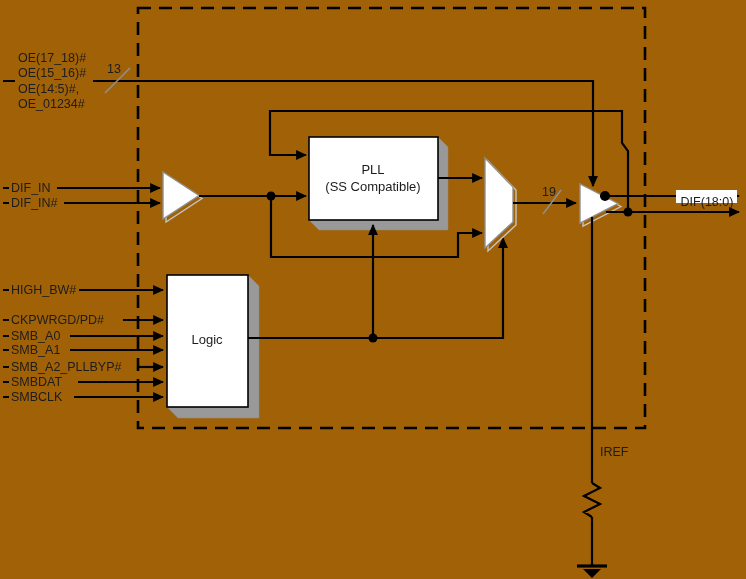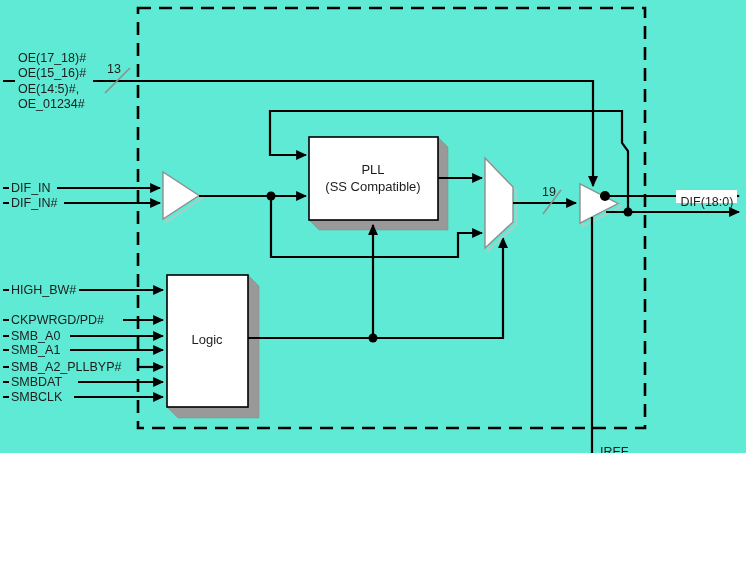--- a/index.html
+++ b/index.html
@@ -1,16 +1,16 @@
 <!DOCTYPE html>
 <html><head>
 <meta charset="utf-8">
 <style>
   html,body{margin:0;padding:0;background:#ffffff;}
-  .stage{position:relative;width:746px;height:453px;background:#5eead4;overflow:hidden;}
+  .stage{position:relative;width:746px;height:579px;background:#a16207;overflow:hidden;}
   svg{display:block;}
   text{font-family:"Liberation Sans","DejaVu Sans",sans-serif;font-size:12.5px;fill:#1c1c1c;}
   .blocktext{font-size:13px;}
   .wire{stroke:#000000;stroke-width:2.2;fill:none;}
   .tick{stroke:#000000;stroke-width:2;fill:none;}
   .dashed{fill:none;stroke:#000000;stroke-width:2.6;stroke-dasharray:13 8;}
   .blk{fill:#ffffff;stroke:#000000;stroke-width:1.6;}
   .shadow3d{fill:#999999;stroke:#8a8a8a;stroke-width:0.5;}
   .buf{fill:#ffffff;stroke:#8f8f8f;stroke-width:1.4;}
   .bufshadow{fill:none;stroke:#c4c4c4;stroke-width:1.4;}

